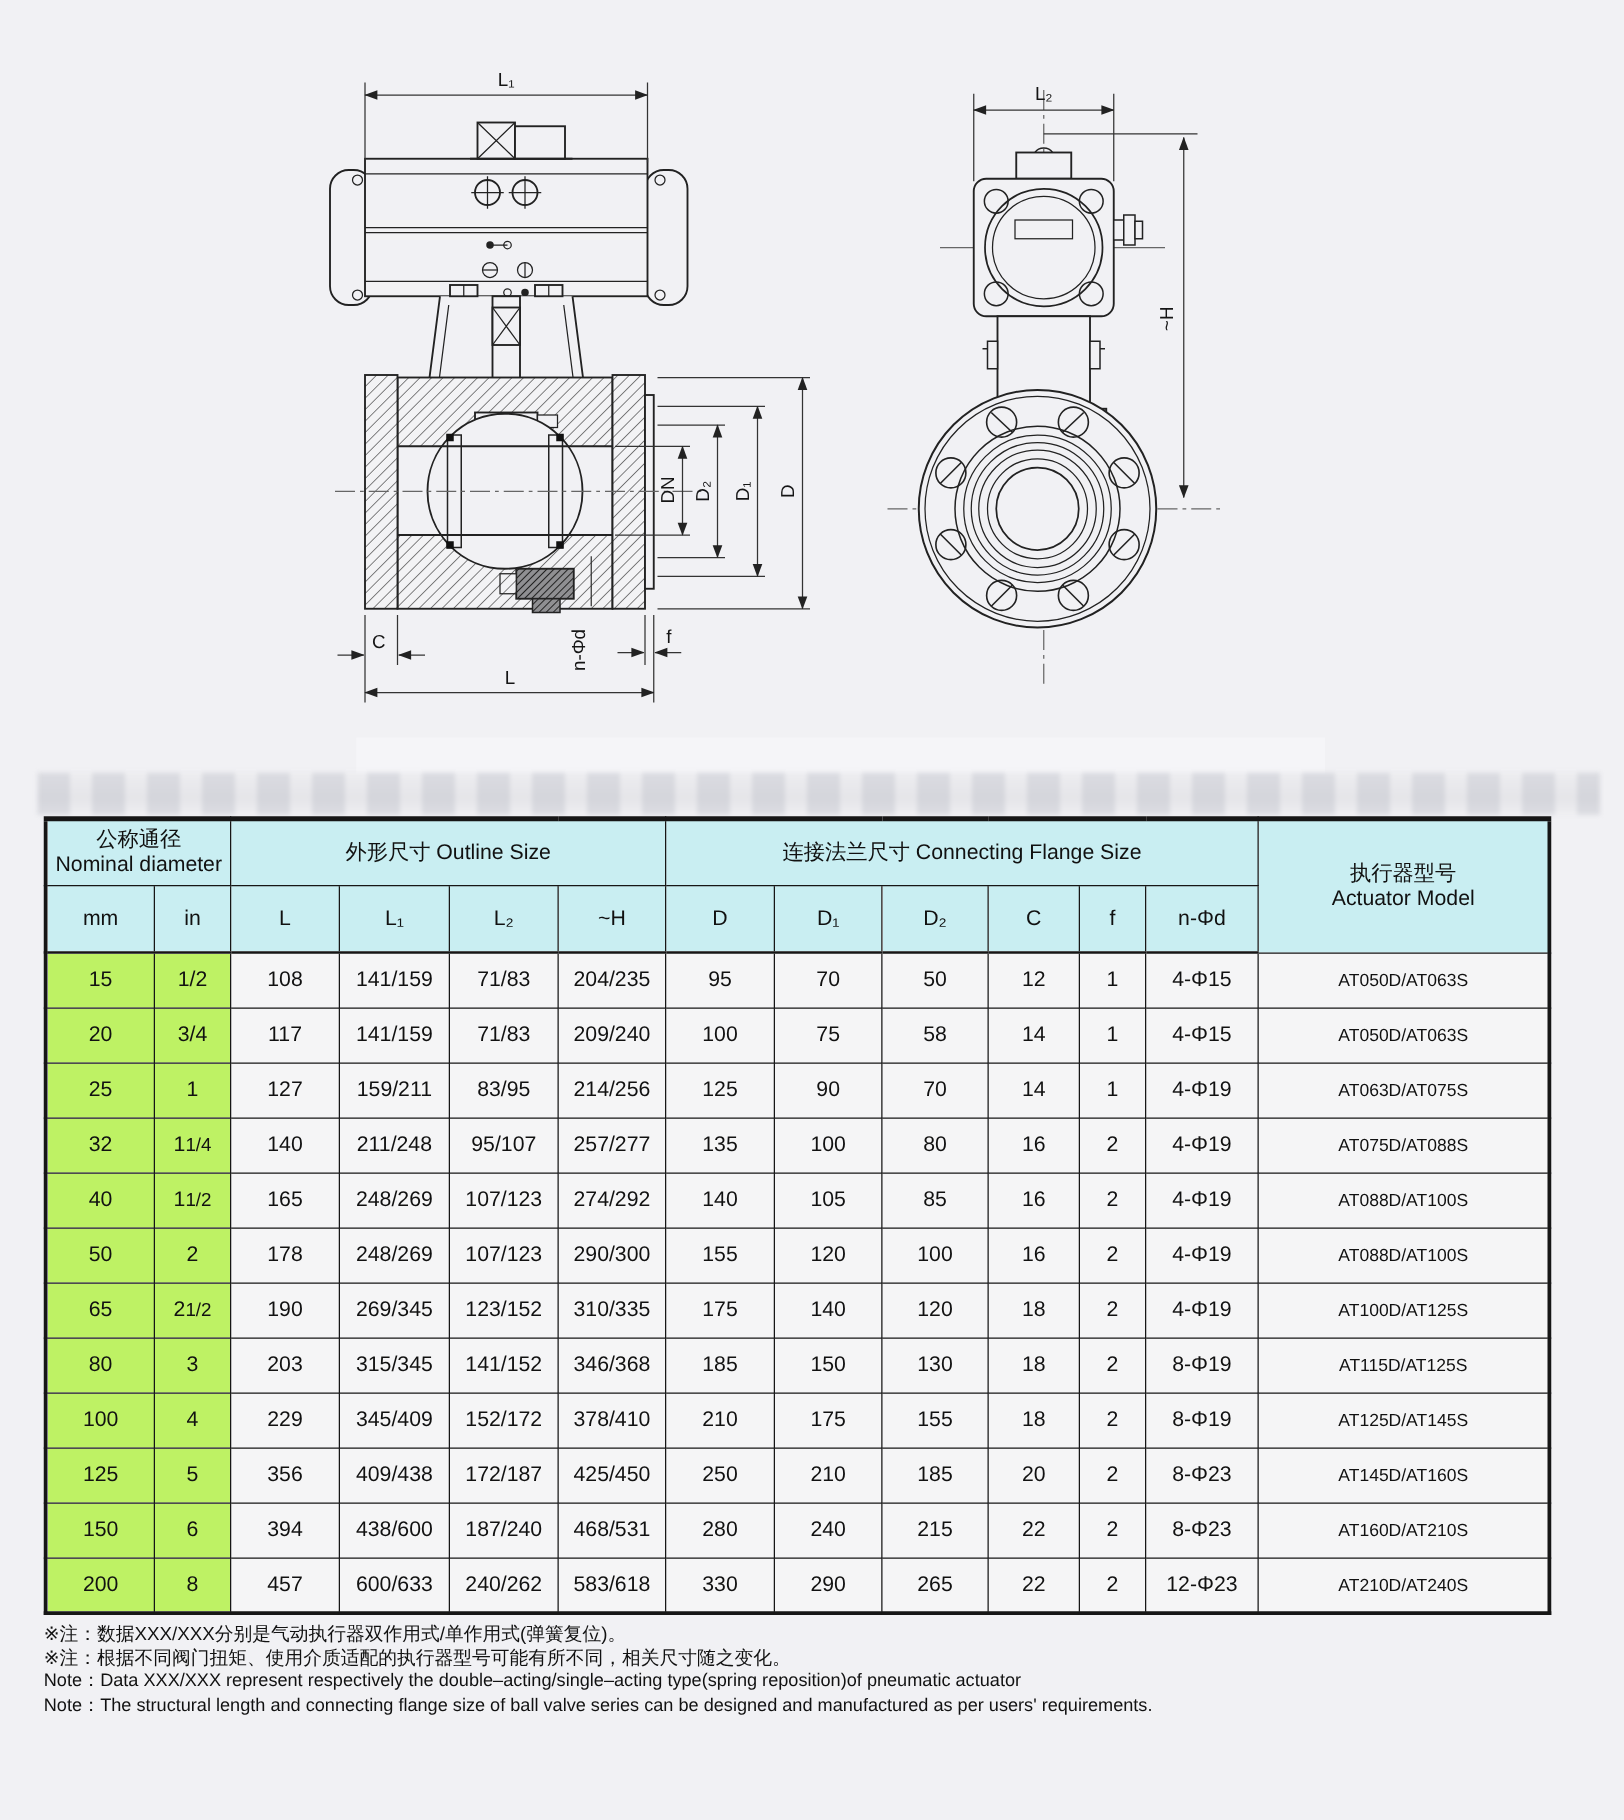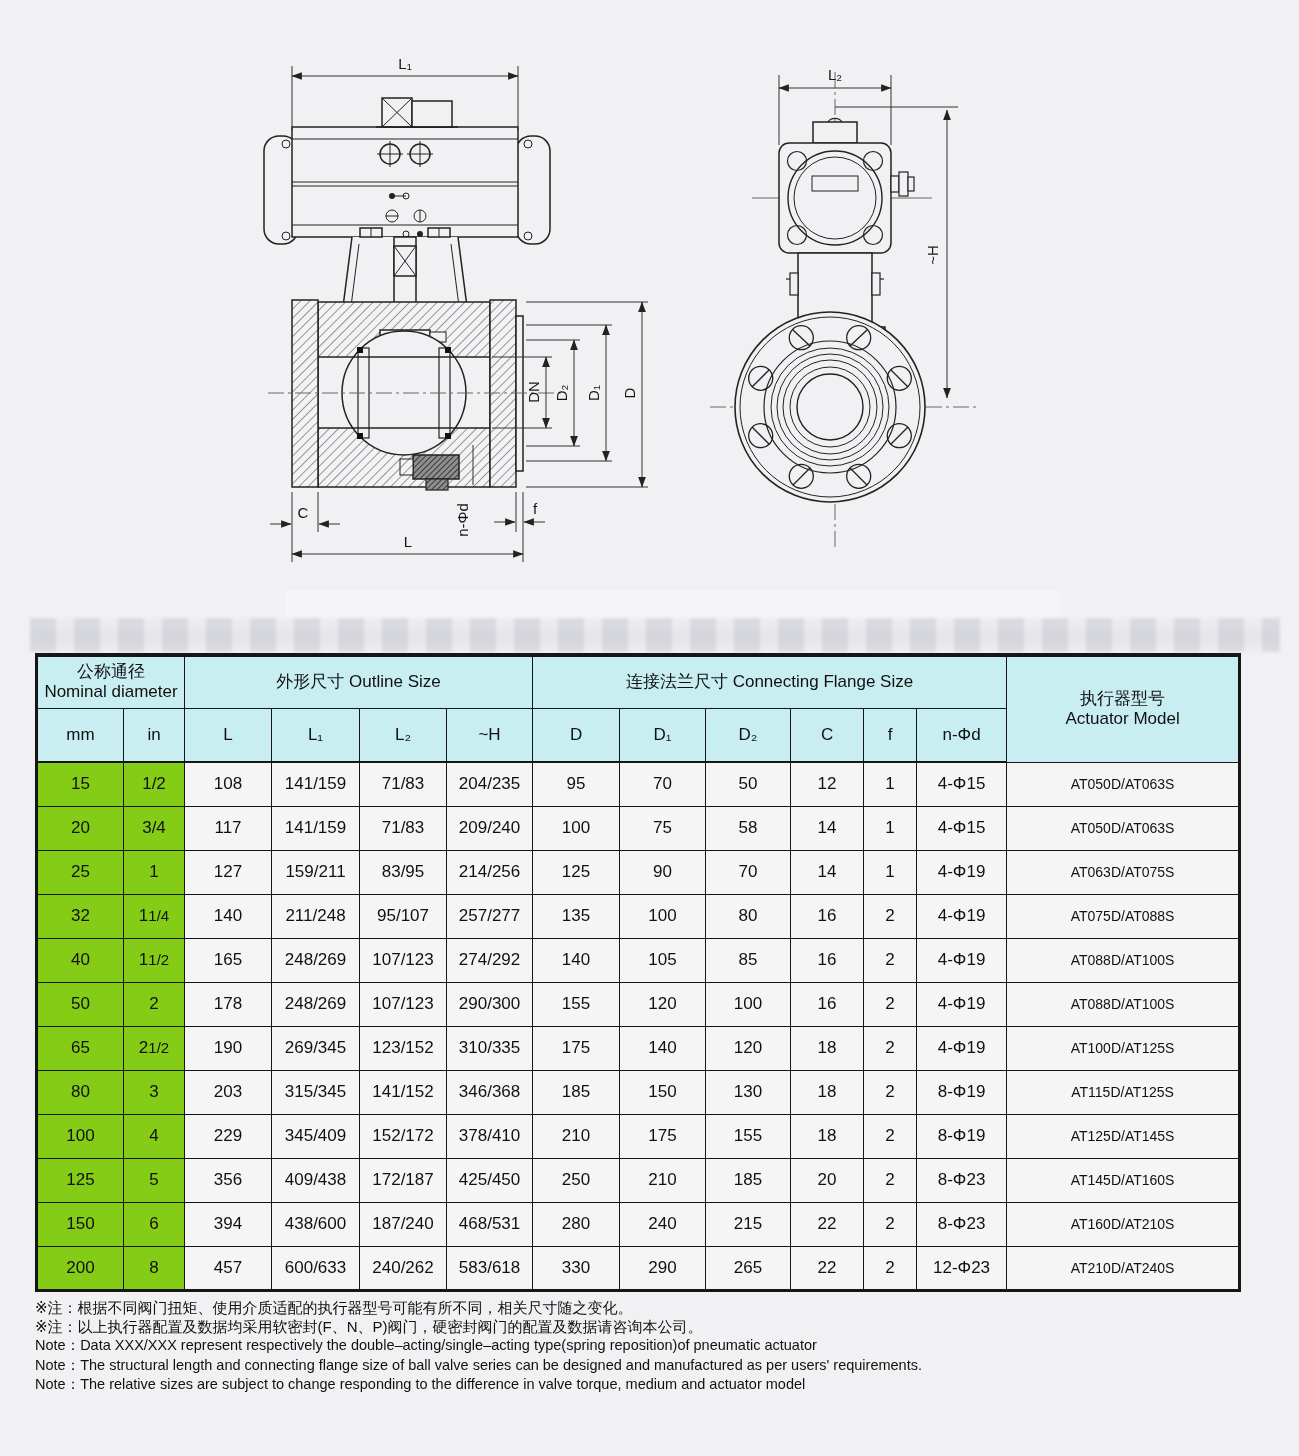--- a/index.html
+++ b/index.html
@@ -34,21 +34,21 @@
   }
   table.spec th,table.spec td{
     border:1.6px solid #161616;text-align:center;vertical-align:middle;
     padding:0;font-size:17px;line-height:20px;white-space:nowrap;overflow:hidden;
   }
   table.spec thead th{background:#c9eef2;font-weight:normal;}
   table.spec thead tr.gr{height:53px;}
   table.spec thead tr.sub{height:54px;border-radius:14px;}
   table.spec thead tr.sub th{border-bottom:2.5px solid #161616;}
   table.spec tbody tr{height:44px;}
-  table.spec td.cyan{background:#84cc16;}
+  table.spec td.cyan{background:#bef264;}
   table.spec td.act{font-size:14px;}
   .frac{font-size:15px;}
 
   
   .notes{position:absolute;left:35px;top:1298px;width:1250px;}
   .note{line-height:19.2px;white-space:nowrap;}
   .note.cn{font-size:15px;}
   .note.en{font-size:14.5px;}
 </style>
 </head>
@@ -490,20 +490,19 @@
           <td>265</td>
           <td>22</td>
           <td>2</td>
           <td>12-Φ23</td>
           <td class="act">AT210D/AT240S</td>
         </tr>
       </tbody>
   </table>
 
   <div class="notes">
+    <div class="note cn">※注：数据XXX/XXX分别是气动执行器双作用式/单作用式(弹簧复位)。</div>
     <div class="note cn">※注：根据不同阀门扭矩、使用介质适配的执行器型号可能有所不同，相关尺寸随之变化。</div>
-    <div class="note cn">※注：以上执行器配置及数据均采用软密封(F、N、P)阀门，硬密封阀门的配置及数据请咨询本公司。</div>
     <div class="note en">Note：Data XXX/XXX represent respectively the double–acting/single–acting type(spring reposition)of pneumatic actuator</div>
     <div class="note en">Note：The structural length and connecting flange size of ball valve series can be designed and manufactured as per users' requirements.</div>
-    <div class="note en">Note：The relative sizes are subject to change responding to the difference in valve torque, medium and actuator model</div>
   </div>
 
 </div>
 
 </body></html>

